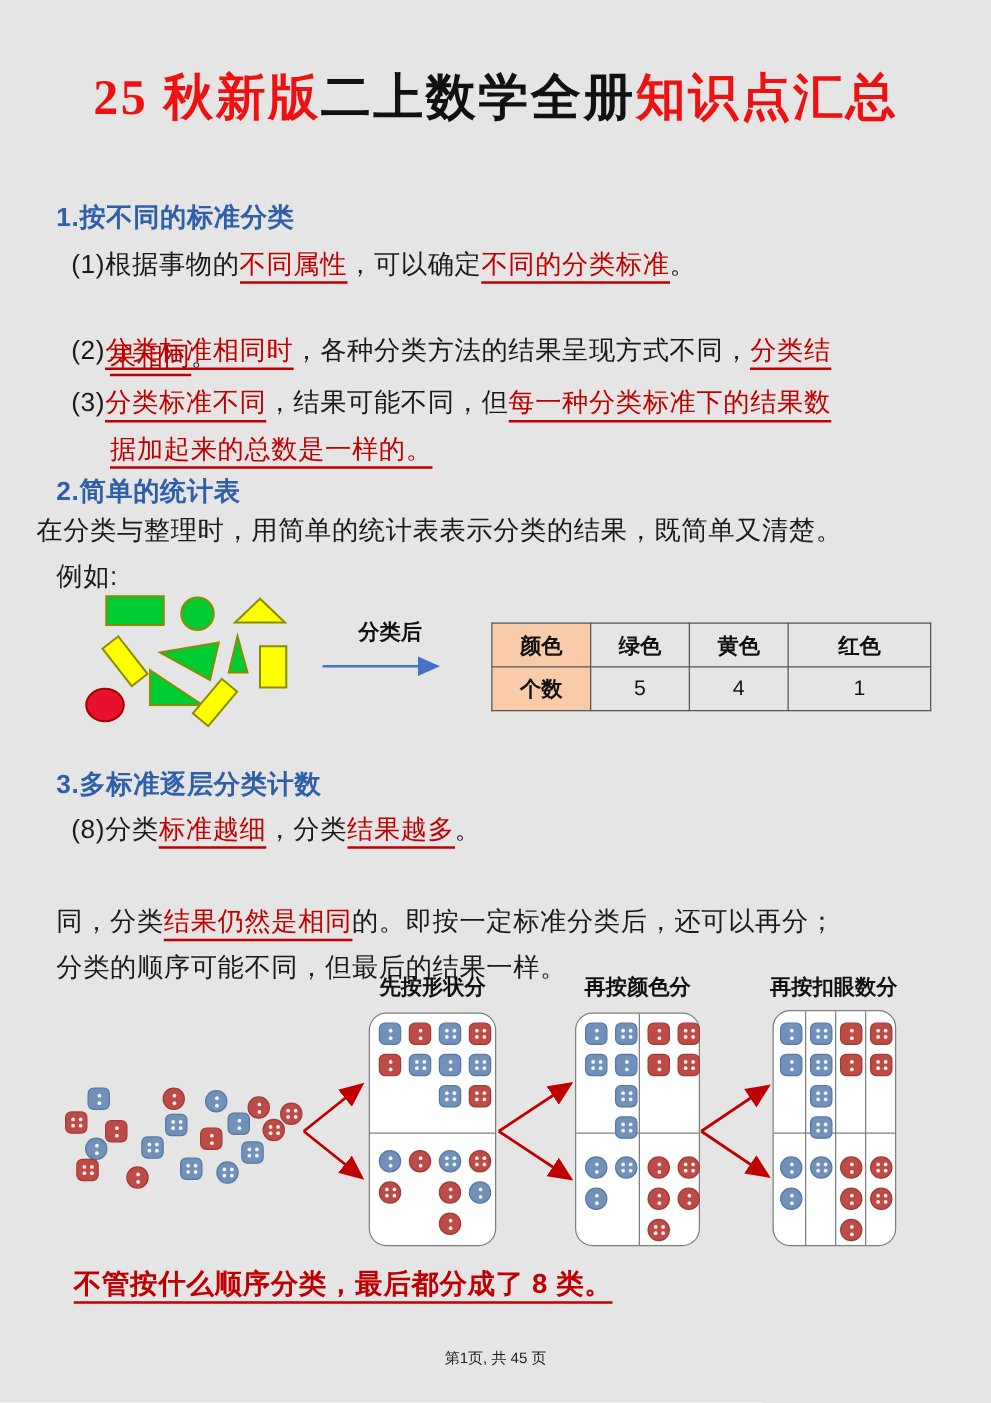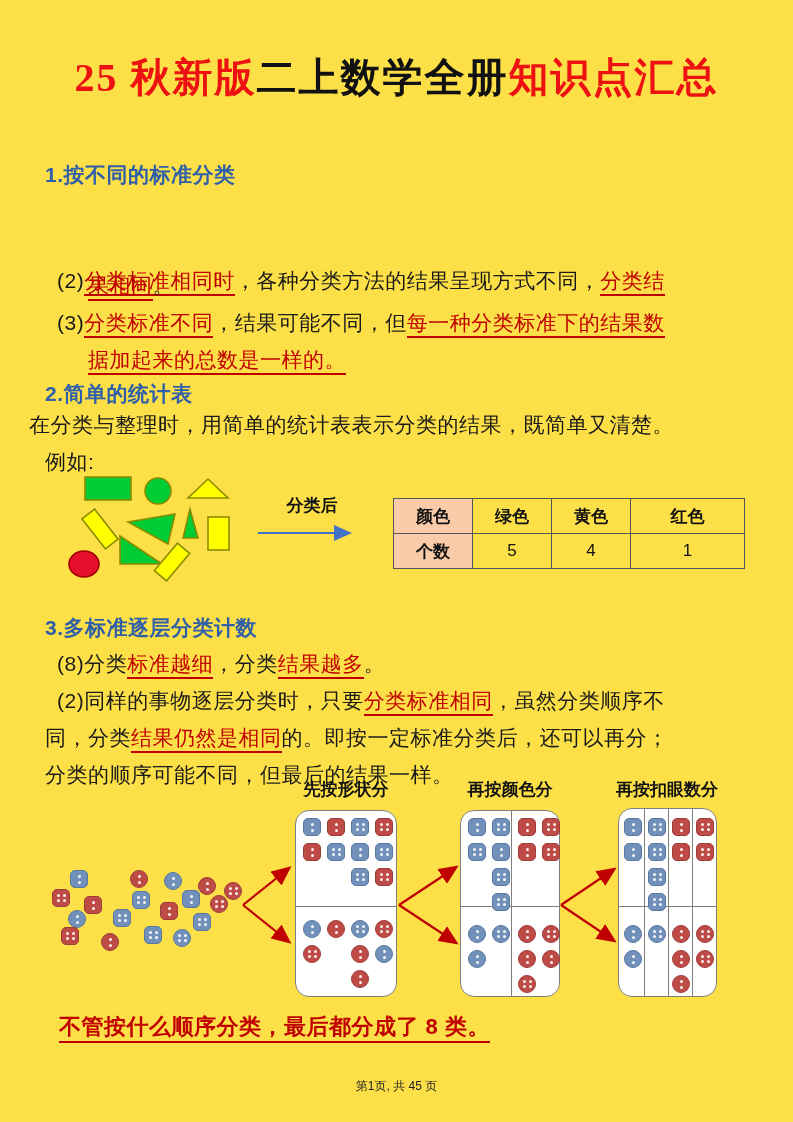--- a/index.html
+++ b/index.html
@@ -1,16 +1,16 @@
 <!DOCTYPE html>
 <html style="--title-red: #EE1111; --heading-blue: #2E5FA8; --emphasis-red: #C00000; --banner-green-light: #B9DE8D; --banner-green-dark: #7FBF45; --table-header-bg: #F9CBA8; --shape-green: #00CC33; --shape-yellow: #FFFF00; --shape-red: #E8112D; --shape-stroke: #8B8B00; --button-blue: #7191BA; --button-blue-border: #5878A0; --button-red: #BF4B47; --button-red-border: #9E3C39; --arrow-red: #C00000; --arrow-blue: #4472C4; --box-border: #7F7F7F;"><head>
 <meta charset="utf-8">
 <style>
   html,body{margin:0;padding:0;background:#ffffff;}
-  .page{position:relative;width:793px;height:1122px;background:#fde047;overflow:hidden;
+  .page{position:relative;width:793px;height:1122px;background:#e5e5e5;overflow:hidden;
         font-family:"Liberation Sans",sans-serif;color:#1a1a1a;}
   .title{position:absolute;top:50px;left:0;width:100%;text-align:center;
          font-family:"Liberation Serif",serif;font-weight:bold;font-size:40px;letter-spacing:2px;}
   .t-red{color:var(--title-red);}
   .t-black{color:#111;}
   .banner{position:absolute;top:112px;left:270px;width:256px;height:42px;line-height:42px;
           text-align:center;font-size:22px;font-weight:bold;color:#111;
           background:linear-gradient(180deg,var(--banner-green-light),var(--banner-green-dark));
           border-radius:4px;box-shadow:3px 3px 0 rgba(100,160,60,.5);}
   .line{position:absolute;font-size:21px;line-height:30px;white-space:nowrap;letter-spacing:.5px;}
@@ -57,20 +57,21 @@
 <body>
 
 <div class="page">
 
   <div class="title">
     <span class="t-red">25 秋新版</span><span class="t-black">二上数学全册</span><span class="t-red">知识点汇总</span>
   </div>
 
 
   <div class="line h-blue" style="top:160px;left:45px;">1.按不同的标准分类</div>
+  <div class="line" style="top:197px;left:57px;"><span class="seg-n">(1)根据事物的</span><span class="seg-r">不同属性</span><span class="seg-n">，可以确定</span><span class="seg-r">不同的分类标准</span><span class="seg-n">。</span></div>
   <div class="line" style="top:234px;left:57px;margin-top:32px;"><span class="seg-n">(2)</span><span class="seg-r">分类标准相同时</span><span class="seg-n">，各种分类方法的结果呈现方式不同，</span><span class="seg-r">分类结</span></div>
   <div class="line" style="top:271px;left:88px;"><span class="seg-r">果相同</span><span class="seg-n">。</span></div>
   <div class="line" style="top:308px;left:57px;"><span class="seg-n">(3)</span><span class="seg-r">分类标准不同</span><span class="seg-n">，结果可能不同，但</span><span class="seg-r">每一种分类标准下的结果数</span></div>
   <div class="line" style="top:345px;left:88px;"><span class="seg-r">据加起来的总数是一样的。</span></div>
 
   <div class="line h-blue" style="top:379px;left:45px;">2.简单的统计表</div>
   <div class="line" style="top:410px;left:29px;"><span class="seg-n">在分类与整理时，用简单的统计表表示分类的结果，既简单又清楚。</span></div>
   <div class="line" style="top:447px;left:45px;"><span class="seg-n">例如:</span></div>
 
   <div class="fig1">
@@ -108,21 +109,20 @@
         <td class="c2 num">5</td>
         <td class="c3 num">4</td>
         <td class="c4 num">1</td>
       </tr>
     </tbody>
       </table>
   </div>
 
   <div class="line h-blue" style="top:613px;left:45px;">3.多标准逐层分类计数</div>
   <div class="line" style="top:649px;left:57px;"><span class="seg-n">(8)分类</span><span class="seg-r">标准越细</span><span class="seg-n">，分类</span><span class="seg-r">结果越多</span><span class="seg-n">。</span></div>
-  <div class="line" style="top:686px;left:57px;"><span class="seg-n">(2)同样的事物逐层分类时，只要</span><span class="seg-r">分类标准相同</span><span class="seg-n">，虽然分类顺序不</span></div>
   <div class="line" style="top:723px;left:45px;"><span class="seg-n">同，分类</span><span class="seg-r">结果仍然是相同</span><span class="seg-n">的。即按一定标准分类后，还可以再分；</span></div>
   <div class="line" style="top:760px;left:45px;"><span class="seg-n">分类的顺序可能不同，但最后的结果一样。</span></div>
 
   <div class="fig2">
     <div class="flabel" style="left:246px;width:120px;">先按形状分</div>
     <div class="flabel" style="left:410px;width:120px;">再按颜色分</div>
     <div class="flabel" style="left:560px;width:134px;">再按扣眼数分</div>
 
     <div class="fbox" style="left:255px;top:32px;width:102px;height:187px;">
       <div class="hdiv" style="top:95px;"></div>

